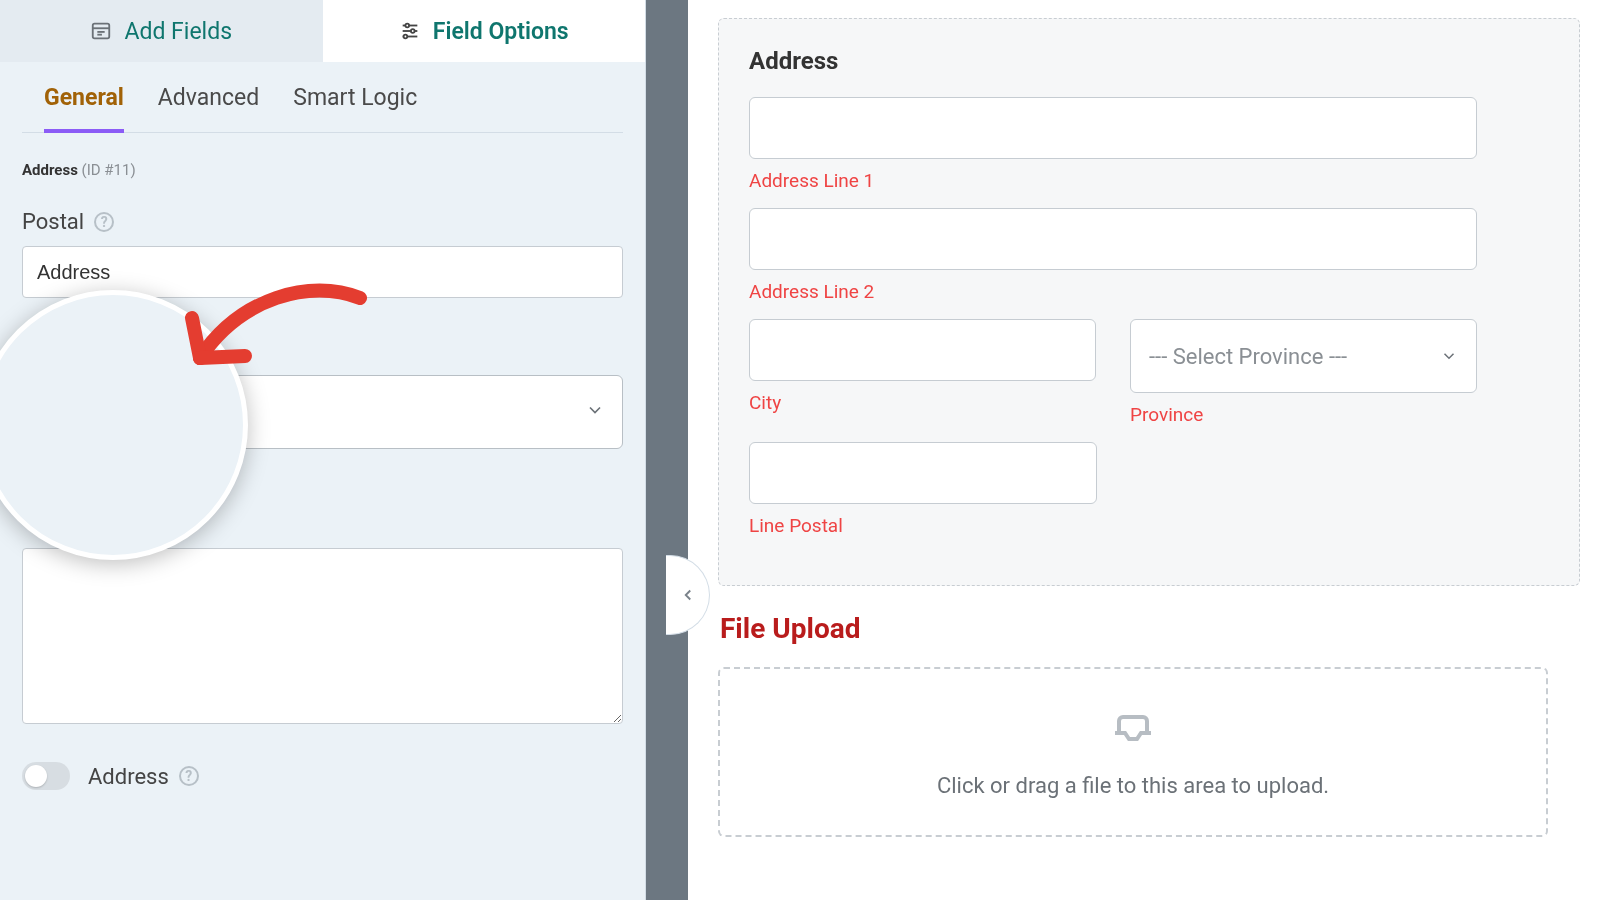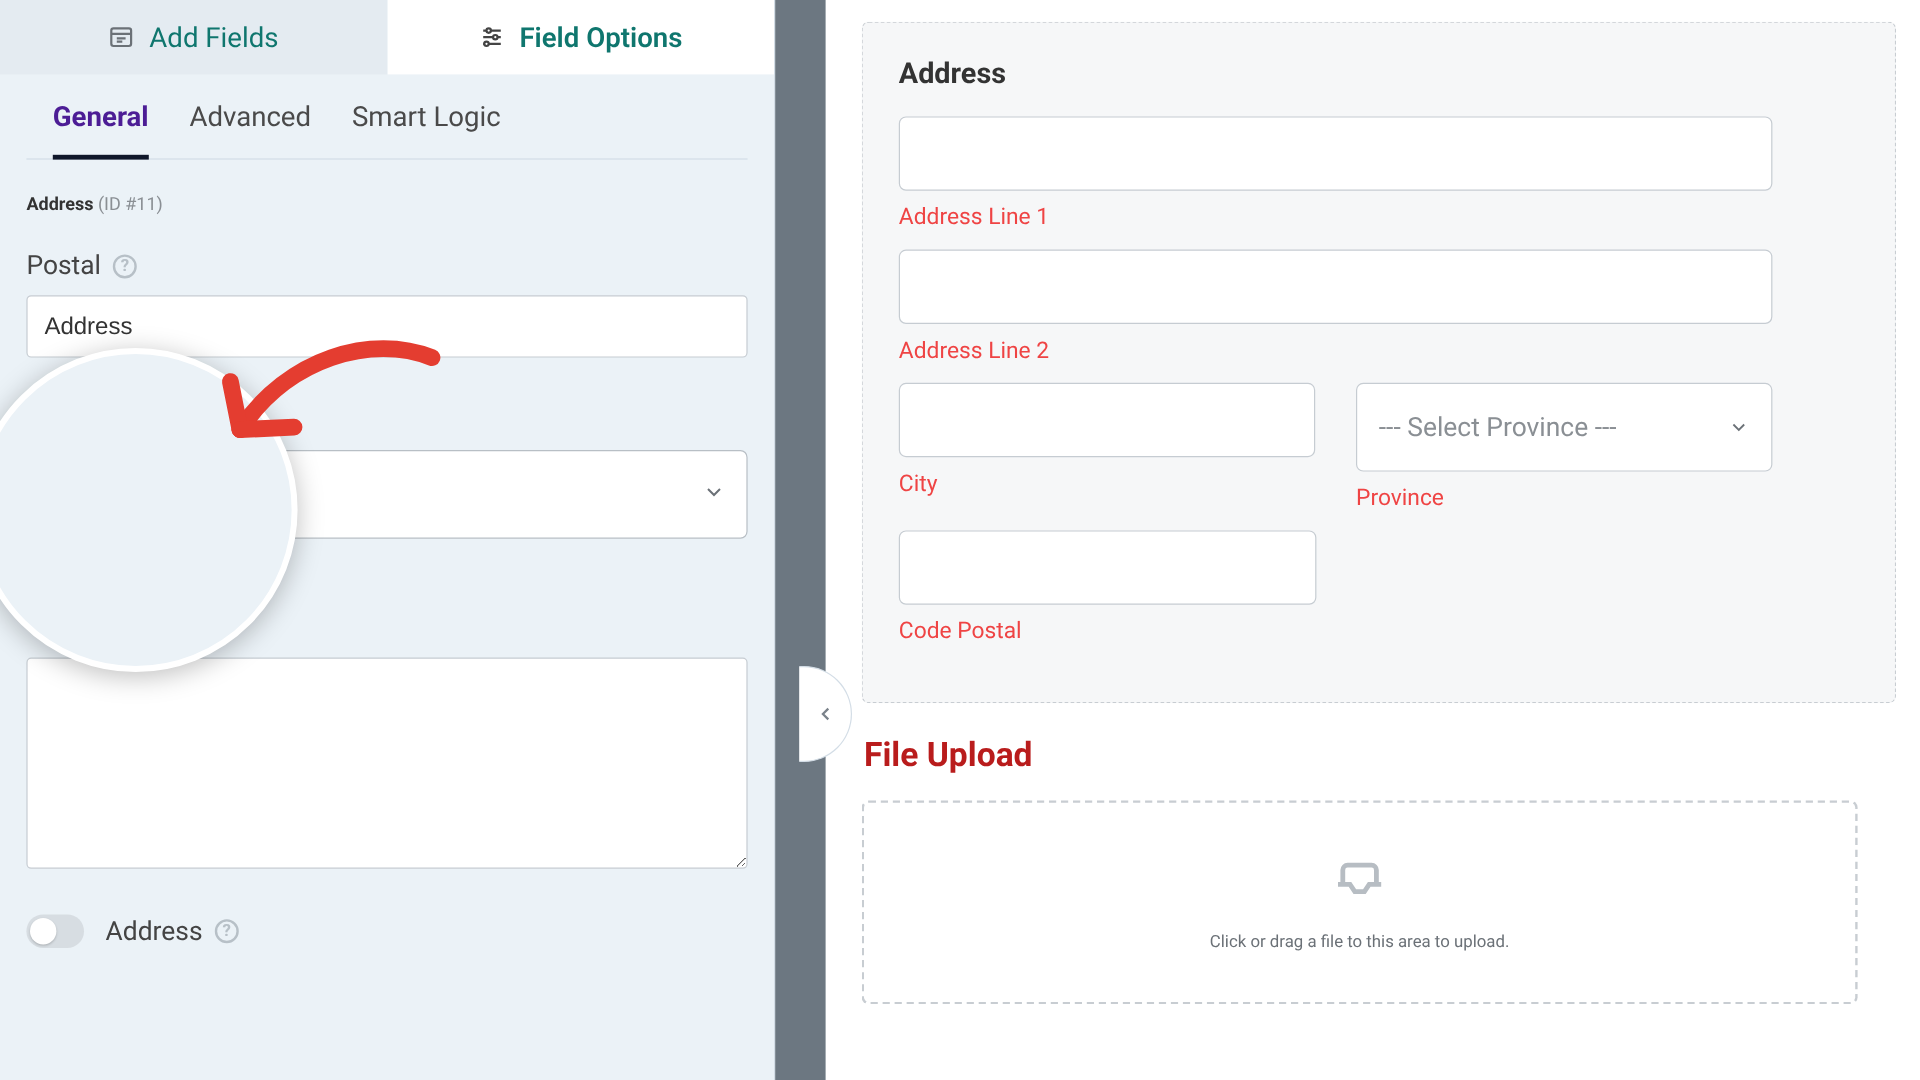--- a/index.html
+++ b/index.html
@@ -9,21 +9,21 @@
   
   .sidebar { width: 646px; height: 100%; background: #ebf2f7; display: flex; flex-direction: column; border-right: 1px solid #d3dde6; }
   .top-tabs { display: flex; height: 62px; }
   .top-tab { flex: 1; display: flex; align-items: center; justify-content: center; gap: 12px; font-size: 23px; color: #0f766e; cursor: pointer; }
   .top-tab.inactive { background: #e4ebf1; }
   .top-tab.active { background: #fff; font-weight: 600; }
   .top-tab .icon svg { display: block; }
 
   .sub-tabs { display: flex; gap: 34px; padding: 22px 22px 0 22px; border-bottom: 1px solid #d3dde6; margin: 0 22px; }
   .sub-tab { font-size: 23px; color: #4a4a4a; padding-bottom: 18px; cursor: pointer; }
-  .sub-tab.active { color: #4c1d95; font-weight: 700; border-bottom: 4px solid #0f172a; margin-bottom: -1px; }
+  .sub-tab.active { color: #a16207; font-weight: 700; border-bottom: 4px solid #8b5cf6; margin-bottom: -1px; }
 
   .panel-body { padding: 28px 22px 0 22px; }
 
   .field-title { font-size: 15px; color: #333; font-weight: 700; margin-bottom: 30px; }
   .field-title .muted { color: #8a8f94; font-weight: 400; }
 
   .form-row { margin-bottom: 26px; }
   .form-label { font-size: 22px; color: #444; display: flex; align-items: center; gap: 10px; margin-bottom: 12px; }
   .help-icon { width: 20px; height: 20px; border: 2px solid #b7c0c7; border-radius: 50%; display: inline-flex; align-items: center; justify-content: center; color: #b7c0c7; font-size: 14px; font-weight: 700; }
 
@@ -61,21 +61,21 @@
   .two-col { display: flex; gap: 34px; }
   .col { flex: 1; }
   .col .af-input { width: 100%; height: 62px; }
   .province-select { width: 100%; height: 74px; border: 1px solid #c6ccd2; border-radius: 6px; background: #fff; display:flex; align-items:center; justify-content:space-between; padding:0 18px; font-size:22px; color:#8a8f94; }
 
   .postal { width: 348px; }
 
   .file-heading { font-size: 28px; font-weight: 700; color: #b91c1c; margin: 0 0 22px 2px; }
   .dropzone { border: 2px dashed #c8cdd2; border-radius: 6px; background: #fff; width: 830px; height: 170px; display:flex; flex-direction:column; align-items:center; justify-content:center; gap:14px; }
   .dropzone .upload-icon { color:#b7bdc3; }
-  .dropzone .dz-text { font-size: 14px; color: #6b7177; }
+  .dropzone .dz-text { font-size: 22px; color: #6b7177; }
 
   
   .lens { position:absolute; left:-22px; top:290px; width:270px; height:270px; border:5px solid #fff; border-radius:50%; box-shadow: 0 4px 22px rgba(0,0,0,.25); pointer-events:none; background: #ebf2f7; overflow:hidden; }
   
   .arrow-anno { position:absolute; left:150px; top:248px; pointer-events:none; }
 
   .sidebar-wrap { position:relative; }
 </style>
 </head>
 <body>
@@ -209,21 +209,21 @@
           <svg width="18" height="18" viewBox="0 0 24 24" fill="none" stroke="#6b7177" stroke-width="2">
               <polyline points="6 9 12 15 18 9"></polyline>
             </svg>
         </div>
         <div class="af-sublabel">Province</div>
       </div>
     </div>
 
     <div class="af-row postal">
       <div class="af-input" style="width:348px;"></div>
-      <div class="af-sublabel">Code Postal</div>
+      <div class="af-sublabel">Line Postal</div>
     </div>
   </div>
 
   <div class="file-heading">File Upload</div>
   <div class="dropzone">
     <span class="upload-icon">
       <svg width="48" height="48" viewBox="0 0 24 24" fill="none" stroke="currentColor" stroke-width="2">
           <path d="M4 4h16v16H4z" stroke="none"></path>
           <path d="M3 13h5l2 3h4l2-3h5"></path>
           <path d="M5 13V7a2 2 0 0 1 2-2h10a2 2 0 0 1 2 2v6"></path>

